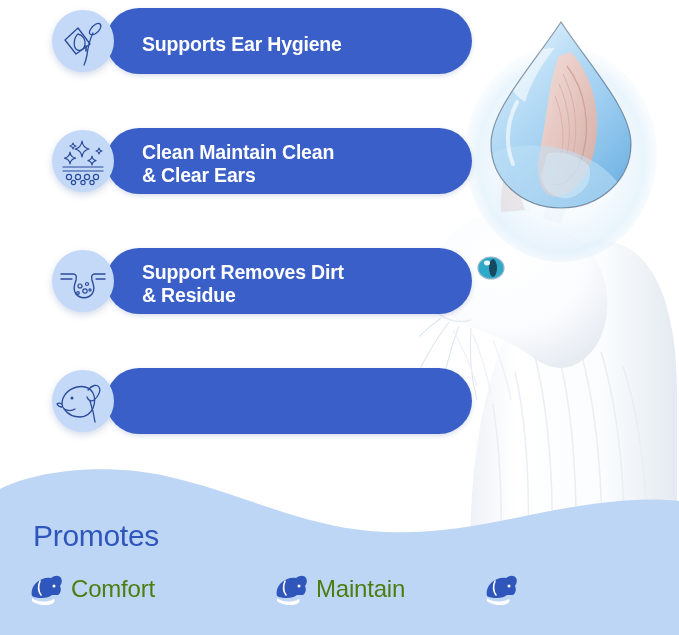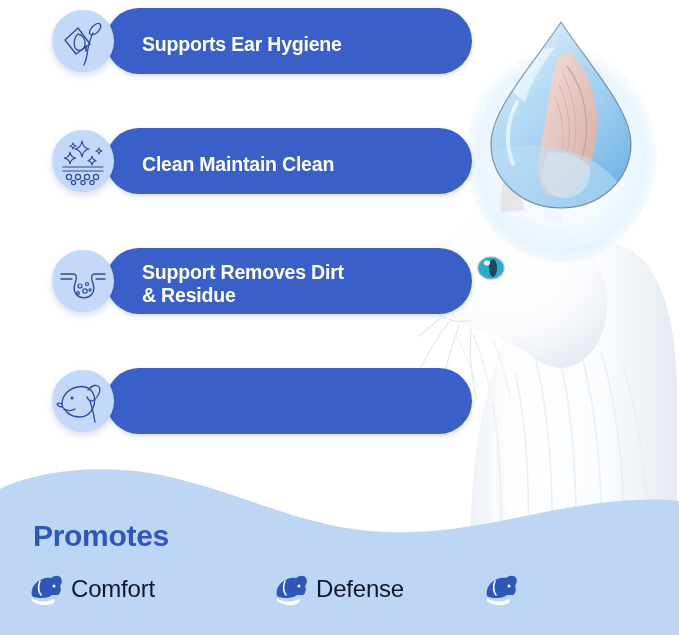--- a/index.html
+++ b/index.html
@@ -38,28 +38,28 @@
     box-shadow:0 3px 7px rgba(60,90,160,.22);
     z-index:3;
   }
   .icon-circle svg{position:absolute;left:0;top:0;width:62px;height:62px;}
 
   
   .wave-band{position:absolute;left:0;bottom:0;width:679px;height:168px;}
   .wave-band svg{position:absolute;left:0;top:0;}
   .promotes-title{
     position:absolute;left:33px;top:519px;
-    font-size:30px;font-weight:700;color:#2f56bb;letter-spacing:-.3px;
+    font-size:30px;font-weight:400;color:#2f56bb;letter-spacing:-.3px;
   }
   .promo-items{
     position:absolute;left:28px;top:566px;width:640px;height:46px;
   }
   .promo-item{position:absolute;top:0;display:flex;align-items:center;height:46px;}
   .promo-item .paw{width:36px;height:34px;flex:0 0 36px;margin-right:7px;}
-  .promo-item .plabel{font-size:24px;color:#0f172a;font-weight:400;letter-spacing:-.2px;}
+  .promo-item .plabel{font-size:24px;color:#4d7c0f;font-weight:400;letter-spacing:-.2px;}
   #promo-0{left:0px;}
   #promo-1{left:245px;}
   #promo-2{left:455px;}
 </style>
 </head>
 <body>
 
 <div id="stage">
 
   <div class="cat-layer">
@@ -208,20 +208,21 @@
             <circle cx="35" cy="47" r="2.6"></circle>
               <circle cx="44" cy="47" r="2.6"></circle>
             <circle cx="21.5" cy="52.5" r="2.1"></circle>
               <circle cx="31" cy="52.5" r="2.1"></circle>
             <circle cx="40" cy="52.5" r="2.1"></circle>
           </g>
         </svg>
       </div>
       <div class="pill-inner">
         <span class="pill-line">Clean Maintain Clean</span>
+        <span class="pill-line">&amp; Clear Ears</span>
       </div>
     </div>
 
     <div class="feature-row" id="row-2" style="top:248px;">
       <div class="pill"></div>
       <div class="icon-circle">
         <svg viewBox="0 0 62 62" xmlns="http://www.w3.org/2000/svg">
           <g fill="none" stroke="#2b4b9b" stroke-width="1.4" stroke-linecap="round" stroke-linejoin="round">
             <path d="M9 24 L21 24 C24 24 25 26 24 30 C22 36 21 40 24 44 C28 49 36 49 40 44 C43 40 42 36 40 30 C39 26 40 24 43 24 L53 24"></path>
             <path d="M9 29 L20 29"></path>
@@ -291,21 +292,21 @@
     <div class="promo-item" id="promo-1">
       <svg class="paw" viewBox="0 0 36 34" xmlns="http://www.w3.org/2000/svg">
         <path d="M4 24 C3 20 4 15 8 11 C12 7 18 5 23 6 C27 7 30 10 32 14
                  C33.5 17 33 21 30 23 L24 23 C22 25 18 26 14 26 C10 26 6 25.6 4 24 Z" fill="#2f56bb"></path>
         <path d="M23 6 C27 3 31 3 33 6 C35 9 33 14 30 16" fill="#2f56bb"></path>
         <circle cx="26" cy="14" r="1.5" fill="#ffffff"></circle>
         <path d="M12 9 C10 14 10 19 13 23" stroke="#ffffff" stroke-width="1.6" fill="none" stroke-linecap="round"></path>
         <path d="M4 26 C8 30 18 31 26 27 C27.5 29 26 31.5 22 32.5
                  C15 34 7 32 4 29 Z" fill="#ffffff"></path>
       </svg>
-      <span class="plabel">Defense</span>
+      <span class="plabel">Maintain</span>
     </div>
 
     <div class="promo-item" id="promo-2">
       <svg class="paw" viewBox="0 0 36 34" xmlns="http://www.w3.org/2000/svg">
         <path d="M4 24 C3 20 4 15 8 11 C12 7 18 5 23 6 C27 7 30 10 32 14
                  C33.5 17 33 21 30 23 L24 23 C22 25 18 26 14 26 C10 26 6 25.6 4 24 Z" fill="#2f56bb"></path>
         <path d="M23 6 C27 3 31 3 33 6 C35 9 33 14 30 16" fill="#2f56bb"></path>
         <circle cx="26" cy="14" r="1.5" fill="#ffffff"></circle>
         <path d="M12 9 C10 14 10 19 13 23" stroke="#ffffff" stroke-width="1.6" fill="none" stroke-linecap="round"></path>
         <path d="M4 26 C8 30 18 31 26 27 C27.5 29 26 31.5 22 32.5

